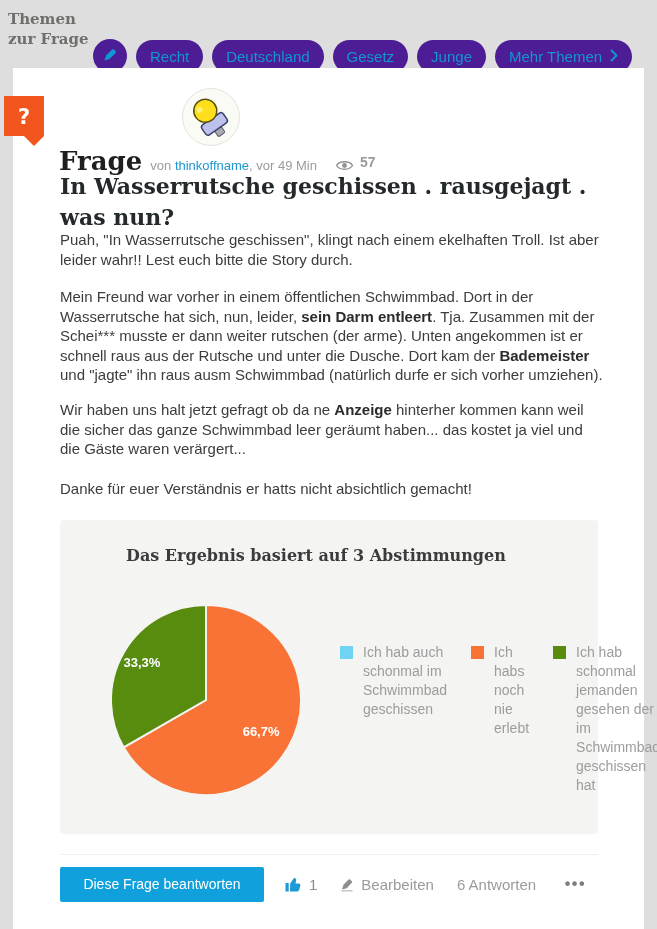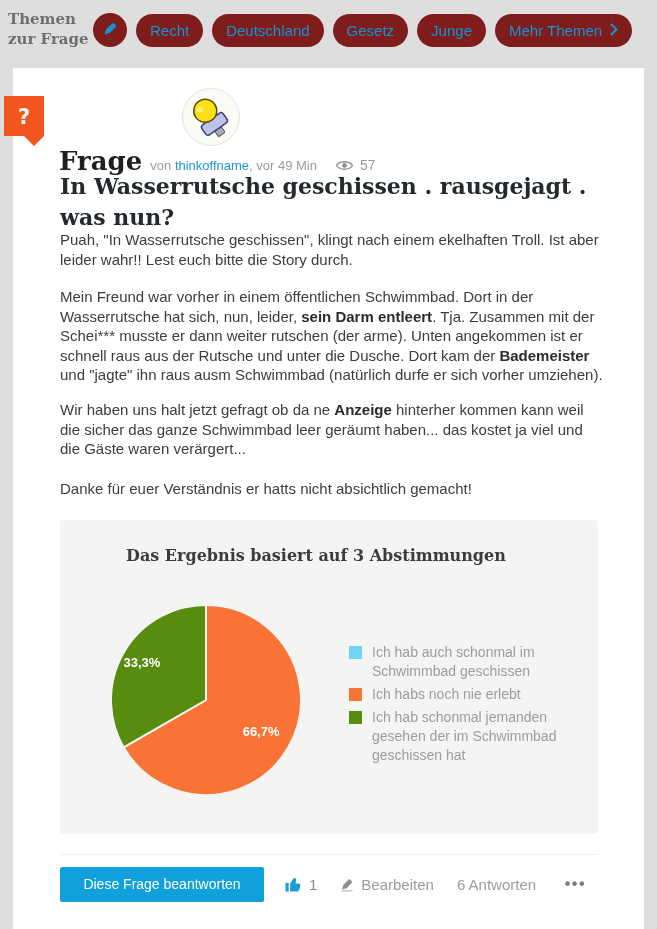--- a/index.html
+++ b/index.html
@@ -9,56 +9,56 @@
     font-family:"Liberation Sans",sans-serif;
   }
   
   .topbar-label{
     position:absolute;left:8px;top:9px;
     font-family:"DejaVu Serif",serif;font-weight:bold;
     font-size:15px;line-height:20px;color:#716f6c;
   }
   .pills{position:absolute;left:93px;top:13px;display:flex;align-items:center;gap:9px;}
   .pill{
-    height:33px;background:#7f1d1d;border-radius:17px;
+    height:33px;background:#4c1d95;border-radius:17px;
     display:flex;align-items:center;padding:0 14px;
-    color:#1095d6;font-size:15px;white-space:nowrap;cursor:pointer;
+    color:#1095d6;font-size:15px;white-space:nowrap;cursor:pointer;margin-top:26px;
   }
   .icon-pill{width:34px;height:34px;padding:0;justify-content:center;border-radius:50%;}
   .more-pill{gap:8px;}
   
   .card{position:absolute;left:13px;top:68px;width:631px;height:861px;background:#ffffff;}
   .badge{position:absolute;left:4px;top:96px;width:40px;height:52px;z-index:5;}
   .header-row{position:absolute;left:46px;top:20px;display:flex;align-items:center;flex-direction:column;}
   .avatar{
     width:56px;height:56px;border-radius:50%;flex:none;
     background:#fbfbf6;border:1px solid #e3e3e1;overflow:hidden;margin-right:13px;
   }
   .head-text{display:flex;align-items:baseline;}
   .qtype{font-family:"DejaVu Serif",serif;font-weight:bold;font-size:26px;color:#1f1f1d;}
   .meta{font-size:13px;color:#9b9b9b;margin-left:8px;white-space:nowrap;}
   .author-link{color:#1e96d3;text-decoration:none;cursor:pointer;text-align:right;}
-  .views{display:inline-flex;align-items:flex-start;gap:6px;margin-left:18px;color:#9b9b9b;font-size:14px;}
+  .views{display:inline-flex;align-items:flex-end;gap:6px;margin-left:18px;color:#9b9b9b;font-size:14px;font-weight:bold;}
   .views svg{position:relative;top:2px;}
   .title{
     position:absolute;left:47px;top:88px;width:560px;
     font-family:"DejaVu Serif",serif;font-weight:bold;
     font-size:22px;line-height:31px;color:#24292c;
   }
   .para{position:absolute;left:47px;width:545px;margin:0;font-size:15px;line-height:19.5px;color:#3c3c3c;}
   .para b{color:#2b2b2b;}
   
   .poll{position:absolute;left:47px;top:452px;width:538px;height:314px;background:#f4f4f2;border-radius:4px;}
   .poll-title{
     position:absolute;left:30px;top:26px;
     font-family:"DejaVu Serif",serif;font-weight:bold;font-size:16px;color:#3b3b3b;margin-left:36px;
   }
   .pie{position:absolute;left:46px;top:80px;}
   .pie text{font-family:"Liberation Sans",sans-serif;font-size:13px;font-weight:bold;fill:#ffffff;}
-  .legend{position:absolute;left:289px;top:123px;width:222px;display:flex;flex-direction:column;gap:4px;}
+  .legend{position:absolute;left:280px;top:123px;width:222px;display:flex;flex-direction:row;gap:24px;}
   .legend-item{display:flex;gap:10px;font-size:14px;line-height:19px;color:#9c9c9c;}
   .legend-sq{width:13px;height:13px;flex:none;margin-top:3px;}
   
   .divider{position:absolute;left:47px;right:46px;top:786px;height:1px;background:#efefef;}
   .actions{position:absolute;left:47px;right:46px;top:798px;height:36px;display:flex;align-items:center;}
   .answer-btn{
     width:204px;height:35px;flex:none;border:none;border-radius:2px;cursor:pointer;
     background:#10a0dc;color:#ffffff;font-size:14px;
     font-family:"Liberation Sans",sans-serif;
   }

